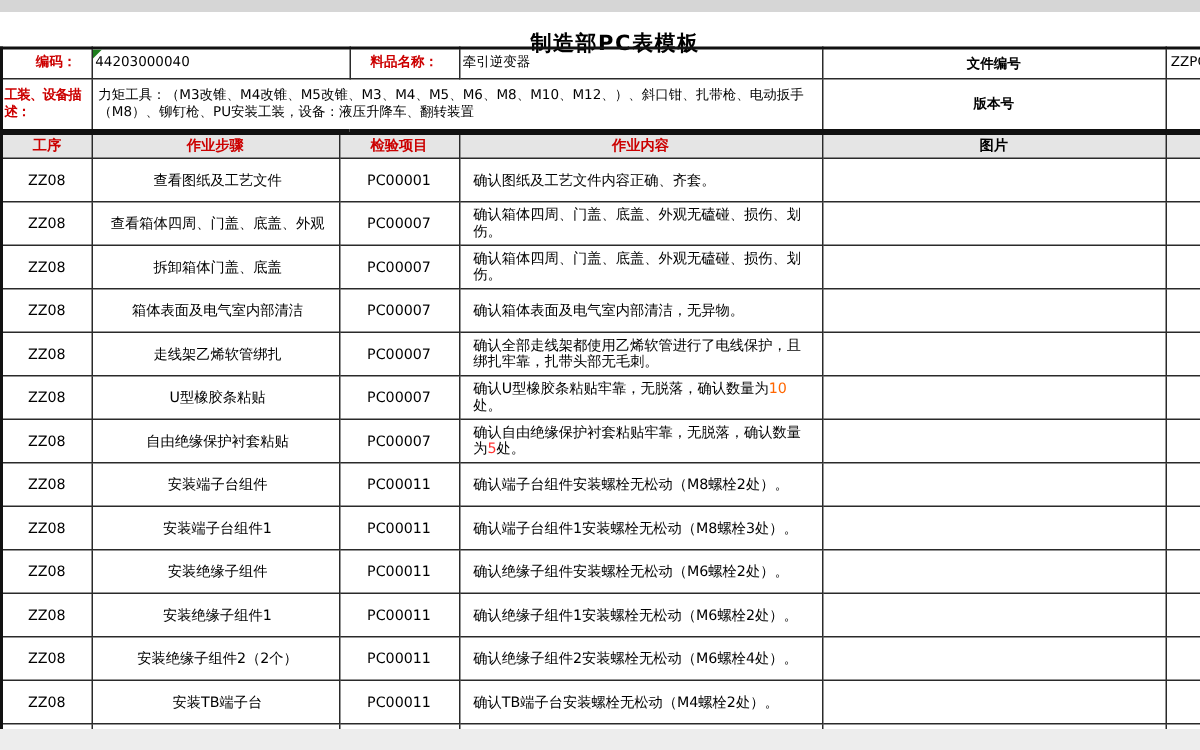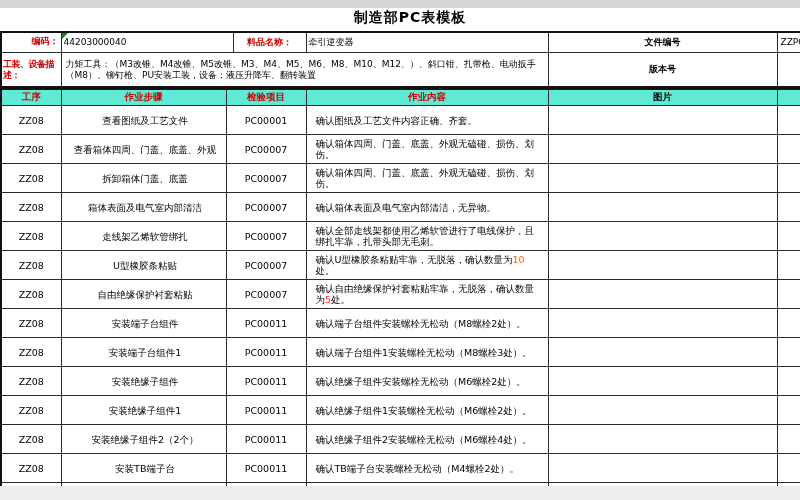--- a/index.html
+++ b/index.html
@@ -5,43 +5,43 @@
   html,body{margin:0;padding:0;}
   body{
     width:800px;height:500px;position:relative;overflow:hidden;
     background:#ffffff;
     font-family:"DejaVu Sans","Liberation Sans",sans-serif;
     color:#000;
   }
   .top-strip{position:absolute;top:0;left:0;width:800px;height:8px;background:#d6d6d6;}
   .bottom-strip{position:absolute;top:486px;left:0;width:800px;height:14px;background:#ededed;}
   .title{
-    position:absolute;top:9px;left:0;width:800px;box-sizing:border-box;padding-left:20px;
+    position:absolute;top:20px;left:0;width:800px;box-sizing:border-box;padding-left:20px;
     text-align:center;font-size:14px;font-weight:bold;letter-spacing:1px;
   }
   table{border-collapse:collapse;table-layout:fixed;position:absolute;left:0;}
   td,th{border:1px solid #2a2a2a;padding:0 2px;overflow:hidden;font-weight:normal;}
   .form-table{top:31px;width:800px;border:2px solid #111;}
   .form-table td{font-size:9px;line-height:11px;}
   .row-a td{height:19px;}
   .row-b td{height:31px;}
   .lbl{color:#cc0000;font-weight:bold;text-align:center;}
-  .lbl-left{color:#cc0000;font-weight:bold;text-align:right;font-size:8.5px;padding-left:14px;font-family:Liberation Mono, monospace;}
+  .lbl-left{color:#cc0000;font-weight:bold;text-align:center;font-size:8.5px;padding-left:14px;}
   .lbl-tiny{color:#cc0000;font-weight:bold;text-align:left;font-size:7px;padding:0 1px;letter-spacing:-0.5px;}
   .blk-lbl{font-weight:bold;text-align:center;color:#000;font-family:Liberation Serif, serif;}
   .val-c{text-align:left;}
   .val-l{text-align:left;padding:1px 4px;font-size:8.5px;line-height:11px;}
   .val-clip{text-align:left;font-size:8px;white-space:nowrap;padding-left:3px;}
   .cell-rel{position:relative;}
   .corner-marker{
     position:absolute;top:0;left:0;width:0;height:0;
     border-top:6px solid #1e7e1e;border-right:6px solid transparent;
   }
   .main-table{top:88px;width:800px;border:2px solid #111;}
-  .main-table th{height:15px;background:#5eead4;font-size:9.5px;}
+  .main-table th{height:15px;background:#e5e5e5;font-size:9.5px;}
   .main-table th.red{color:#cc0000;font-weight:bold;}
   .main-table th.blk{color:#000;font-weight:bold;}
   .main-table td{height:24px;font-size:9.5px;line-height:11px;background:#fff;}
   .c-proc{text-align:center;margin-left:40px;}
   .c-step{text-align:center;padding-left:5px;}
   .c-check{text-align:center;}
   .c-content{text-align:left;padding:2px 9px;}
 </style>
 </head>
 <body>

